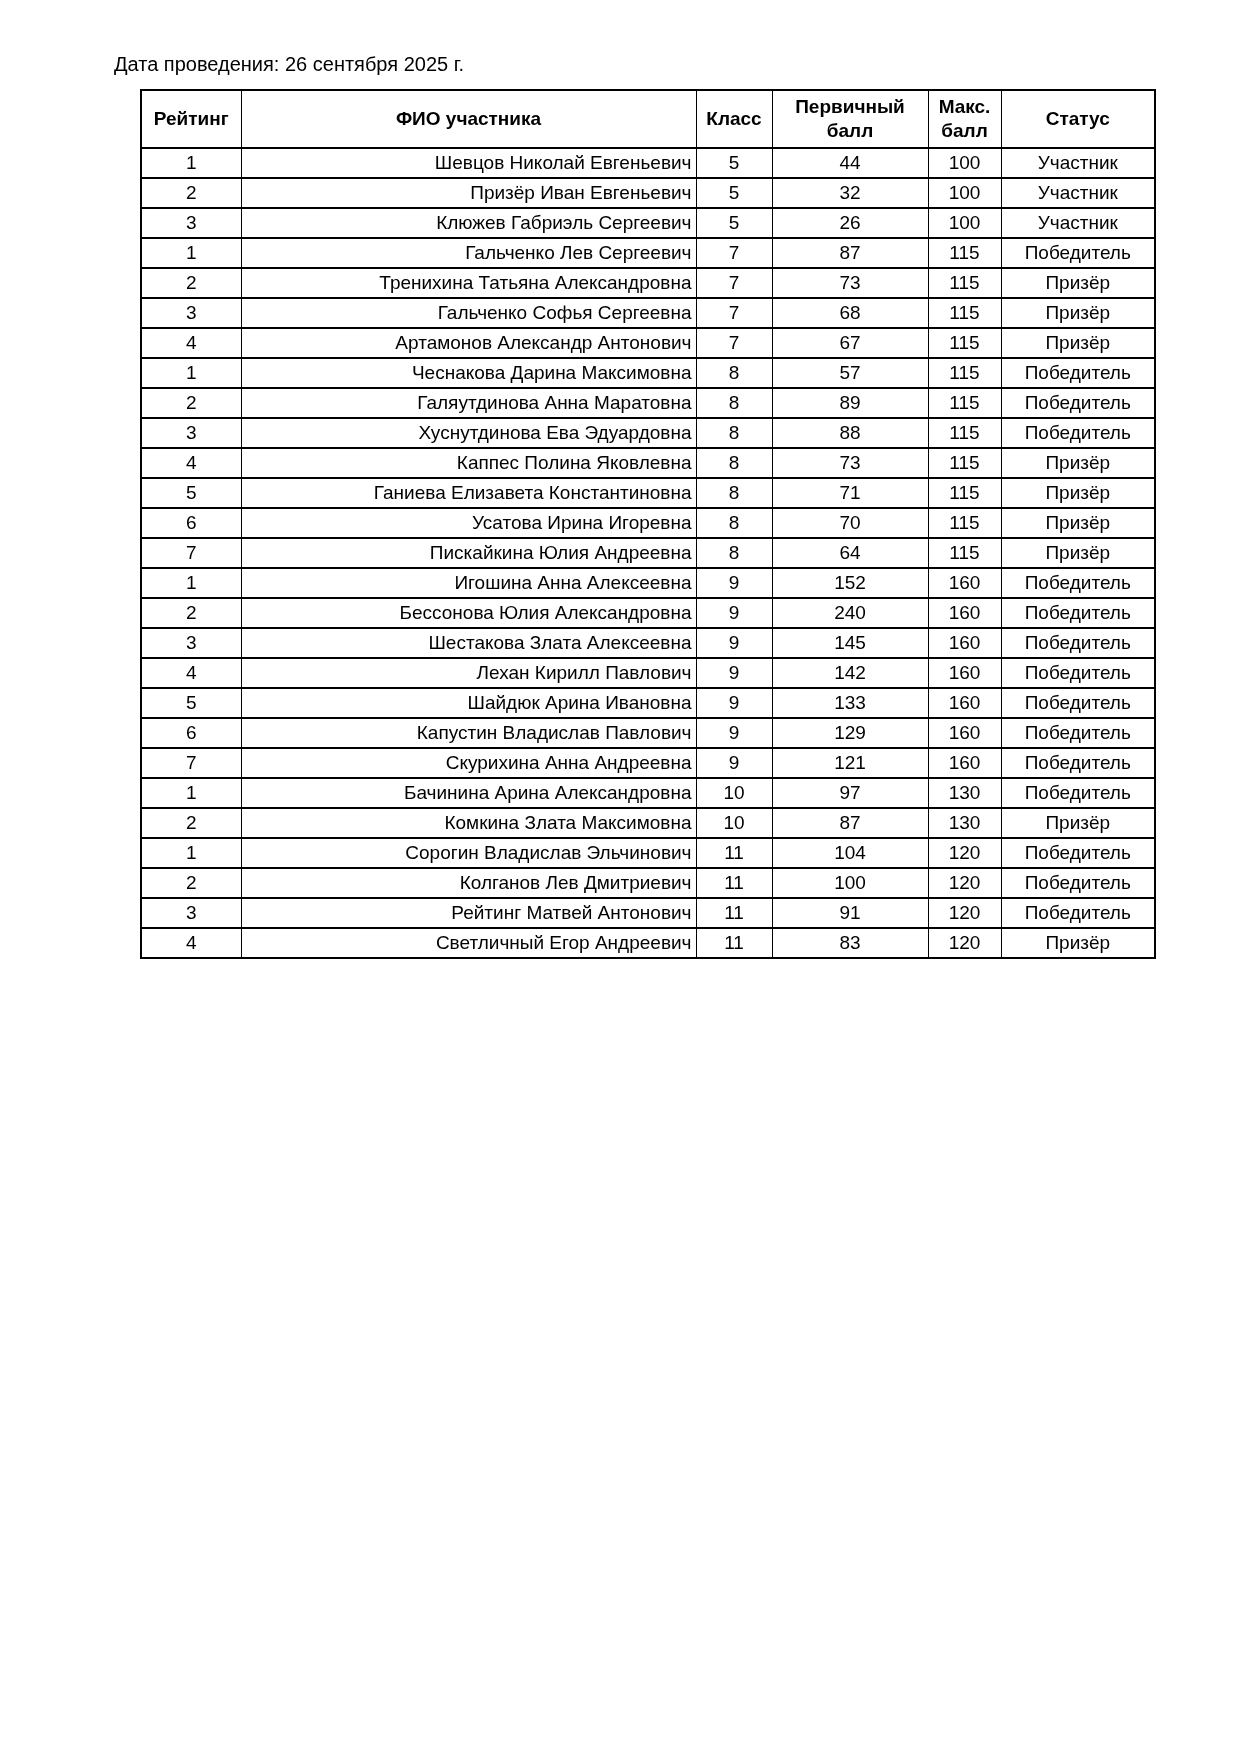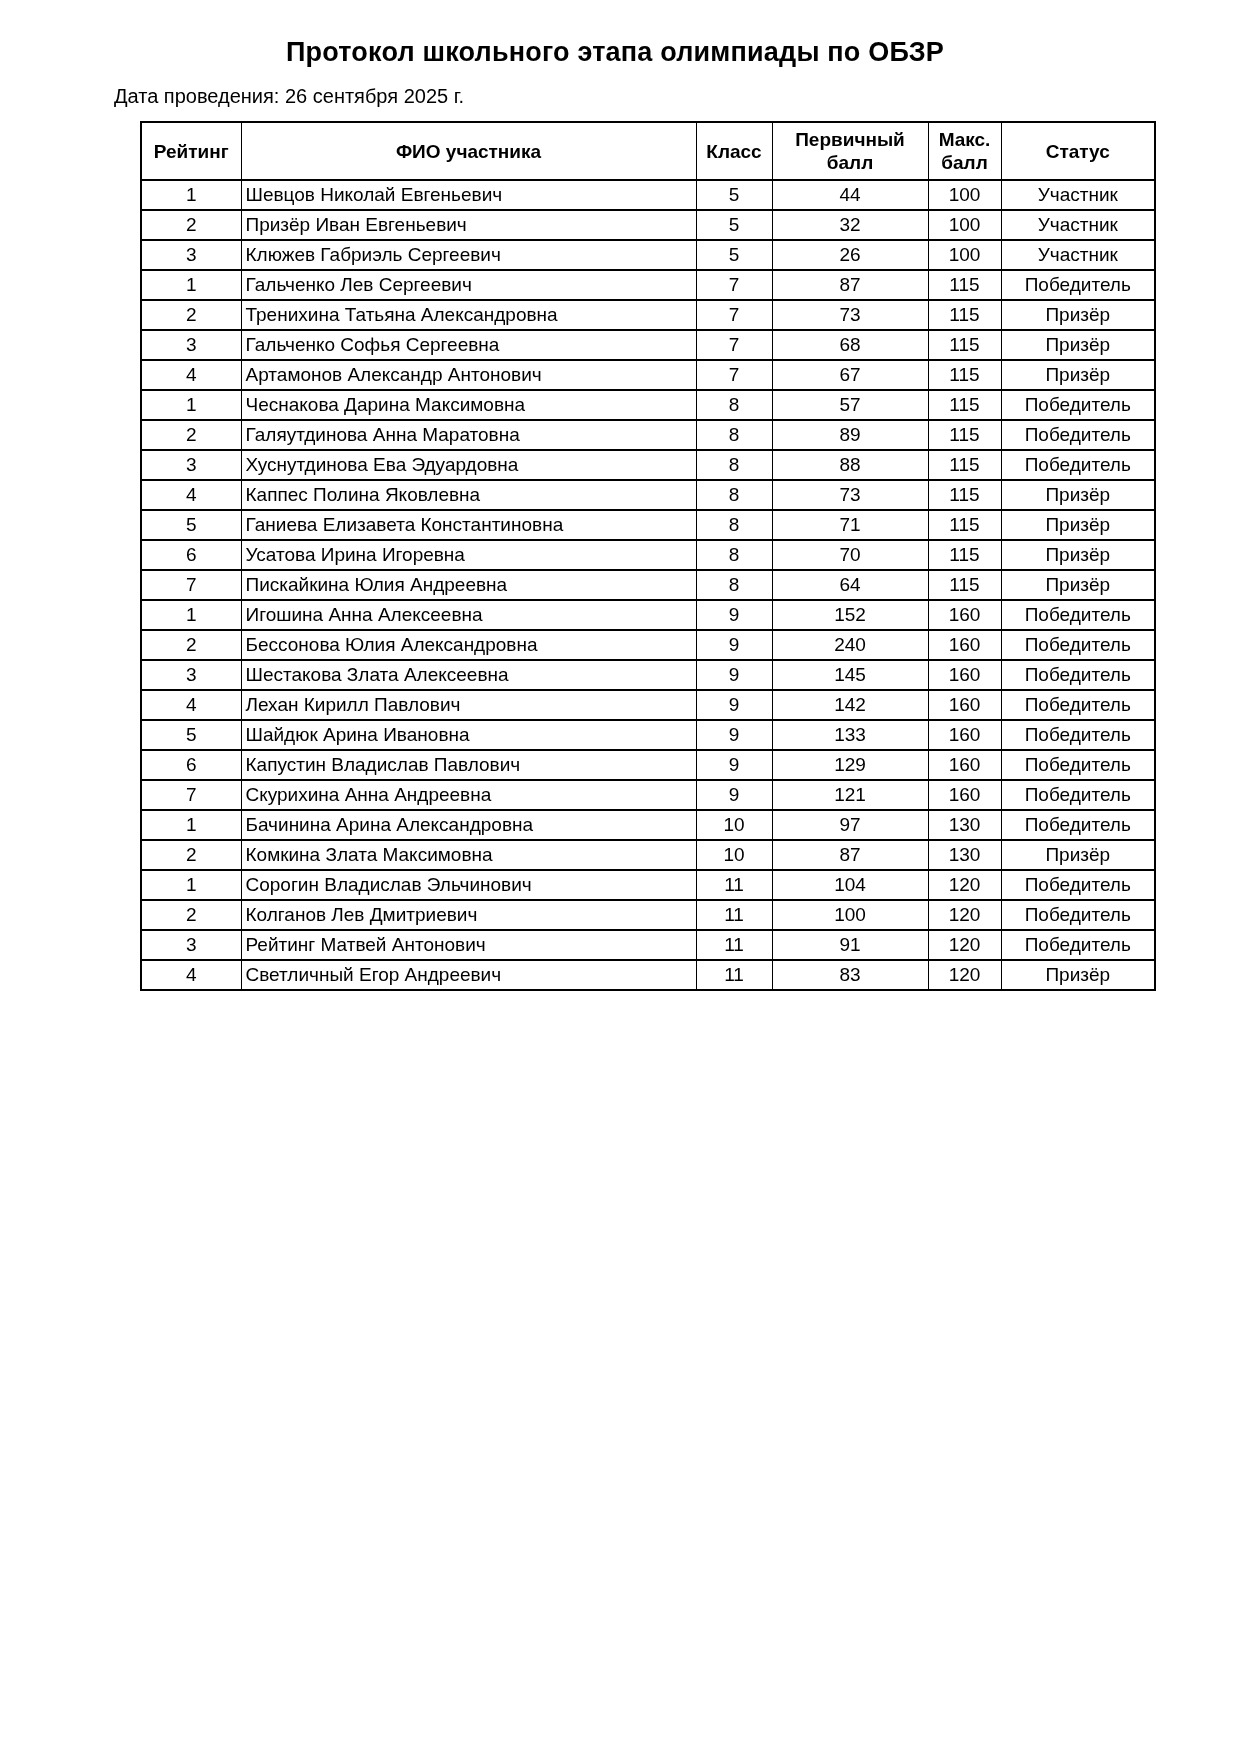--- a/index.html
+++ b/index.html
@@ -54,34 +54,33 @@
     white-space: pre-line;
     height: 52px;
     line-height: 1.25;
     padding: 2px 2px;
   }
   table.protocol td {
     height: 26px;
     vertical-align: middle;
   }
   td.cell-center { text-align: center; }
-  td.cell-name   { text-align: left; padding-left: 7px; }
+  td.cell-name   { text-align: right; padding-left: 7px; }
   col.c-rating  { width: 100px; }
   col.c-name    { width: 455px; }
   col.c-class   { width: 76px;  }
   col.c-primary { width: 156px; }
   col.c-max     { width: 73px;  }
   col.c-status  { width: 154px; }
 </style>
 </head>
 <body>
 
 <div class="page">
 
-  <h1 class="doc-title">Протокол школьного этапа олимпиады по ОБЗР</h1>
 
   <p class="doc-date">Дата проведения: 26 сентября 2025 г.</p>
 
   <table class="protocol">
     <colgroup>
       <col class="c-rating">
       <col class="c-name">
       <col class="c-class">
       <col class="c-primary">
       <col class="c-max">

